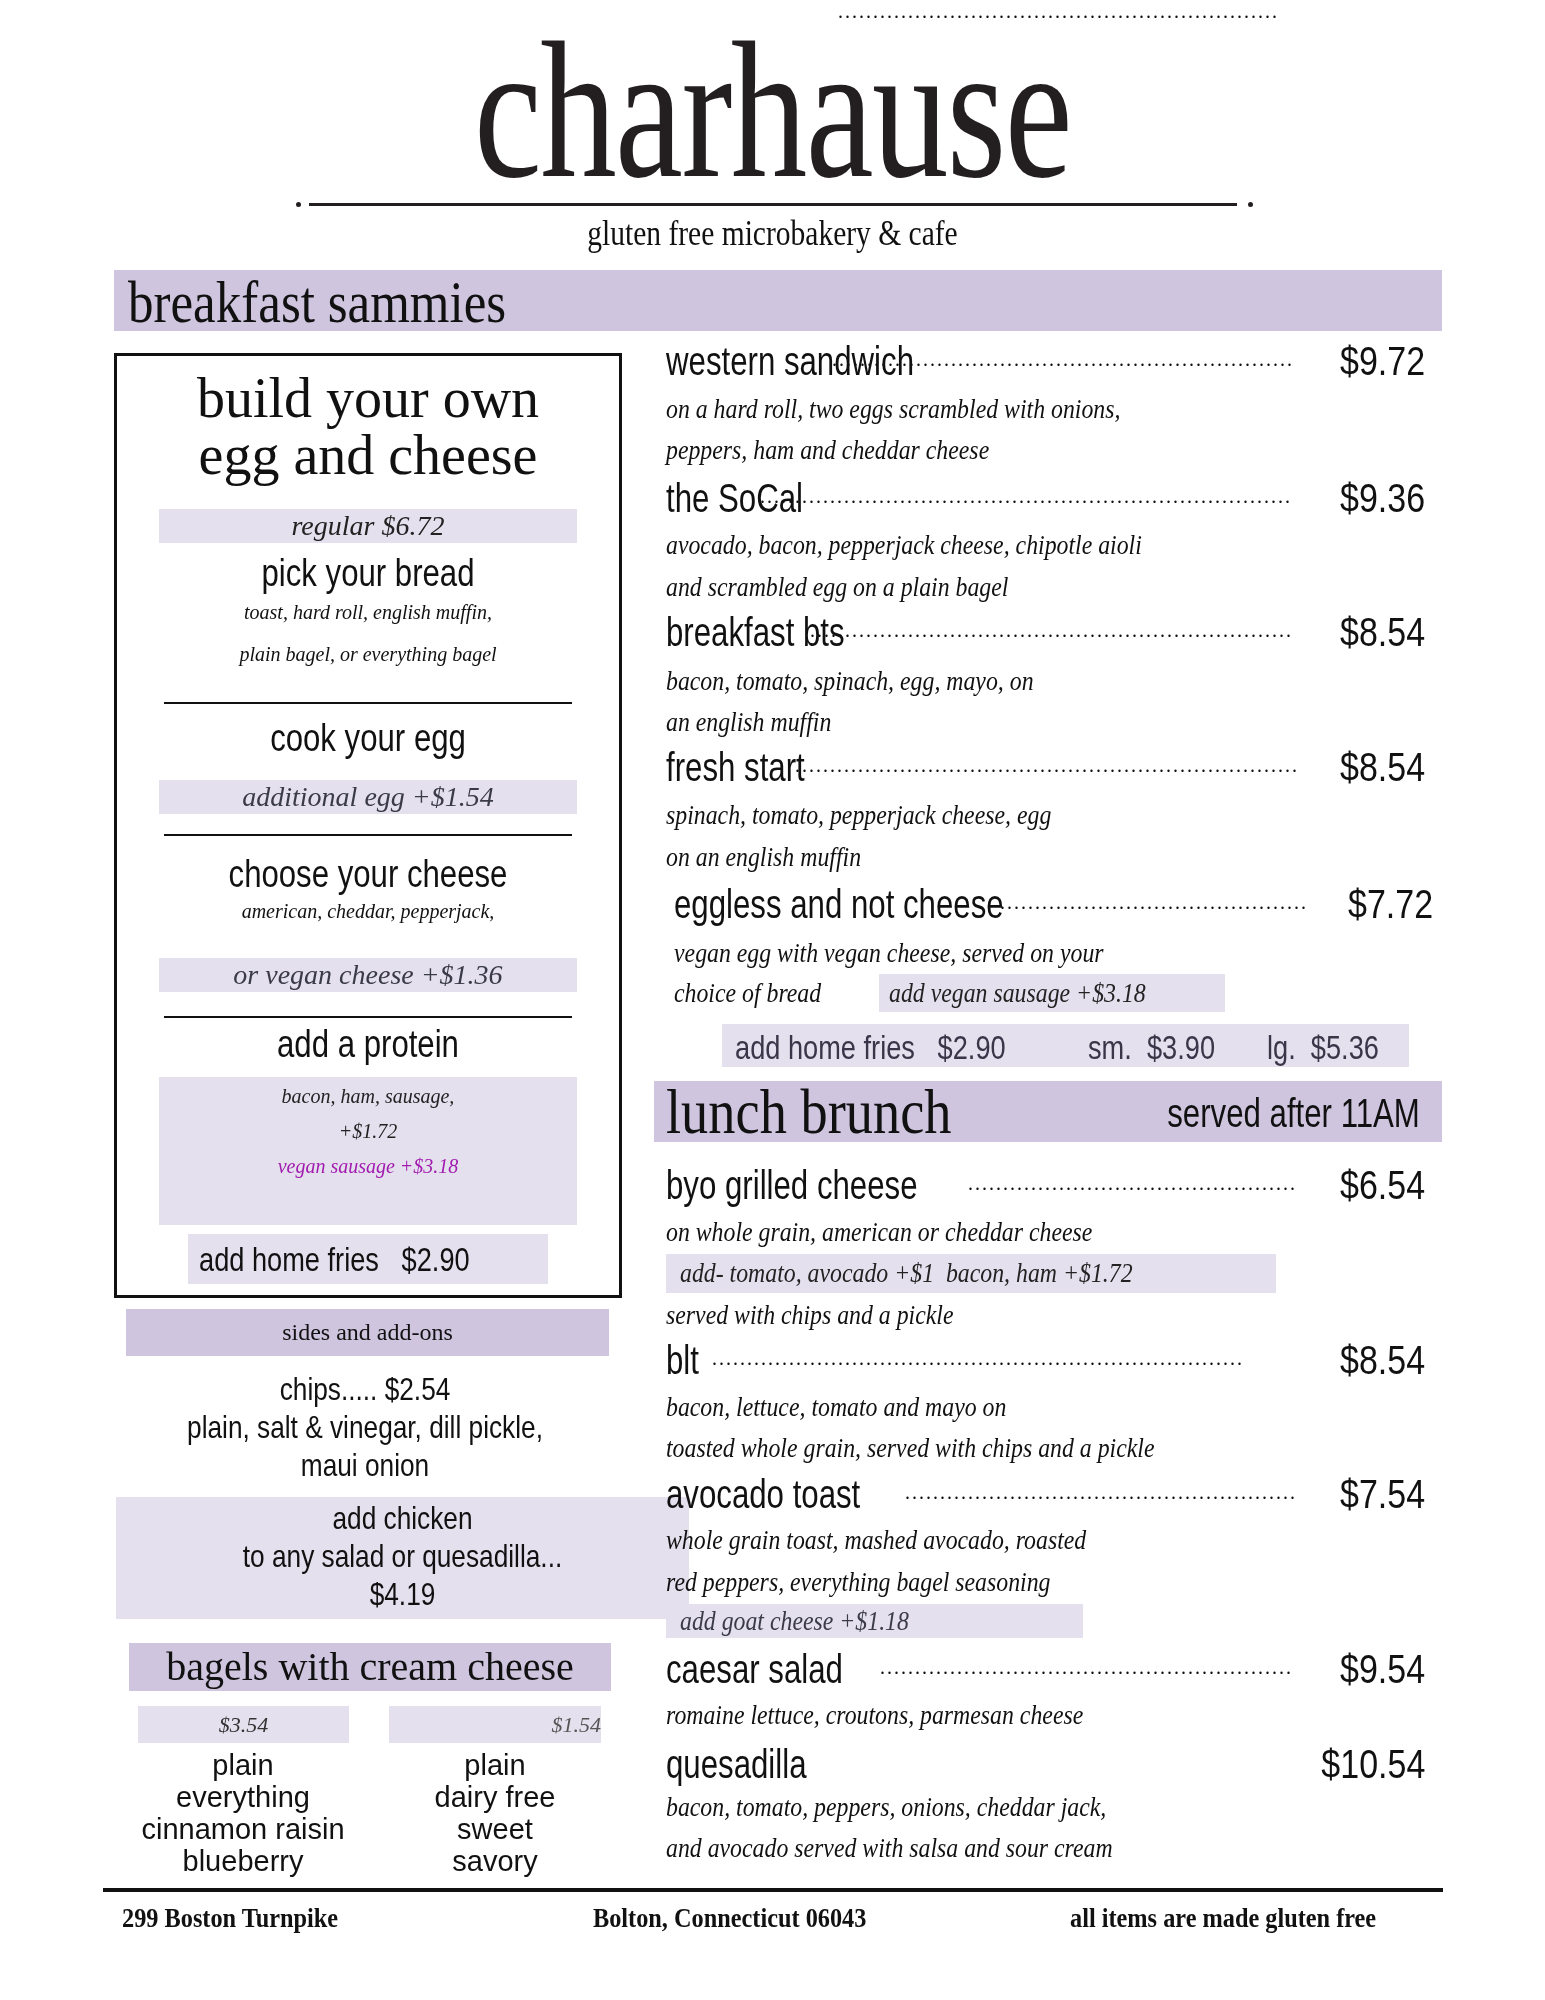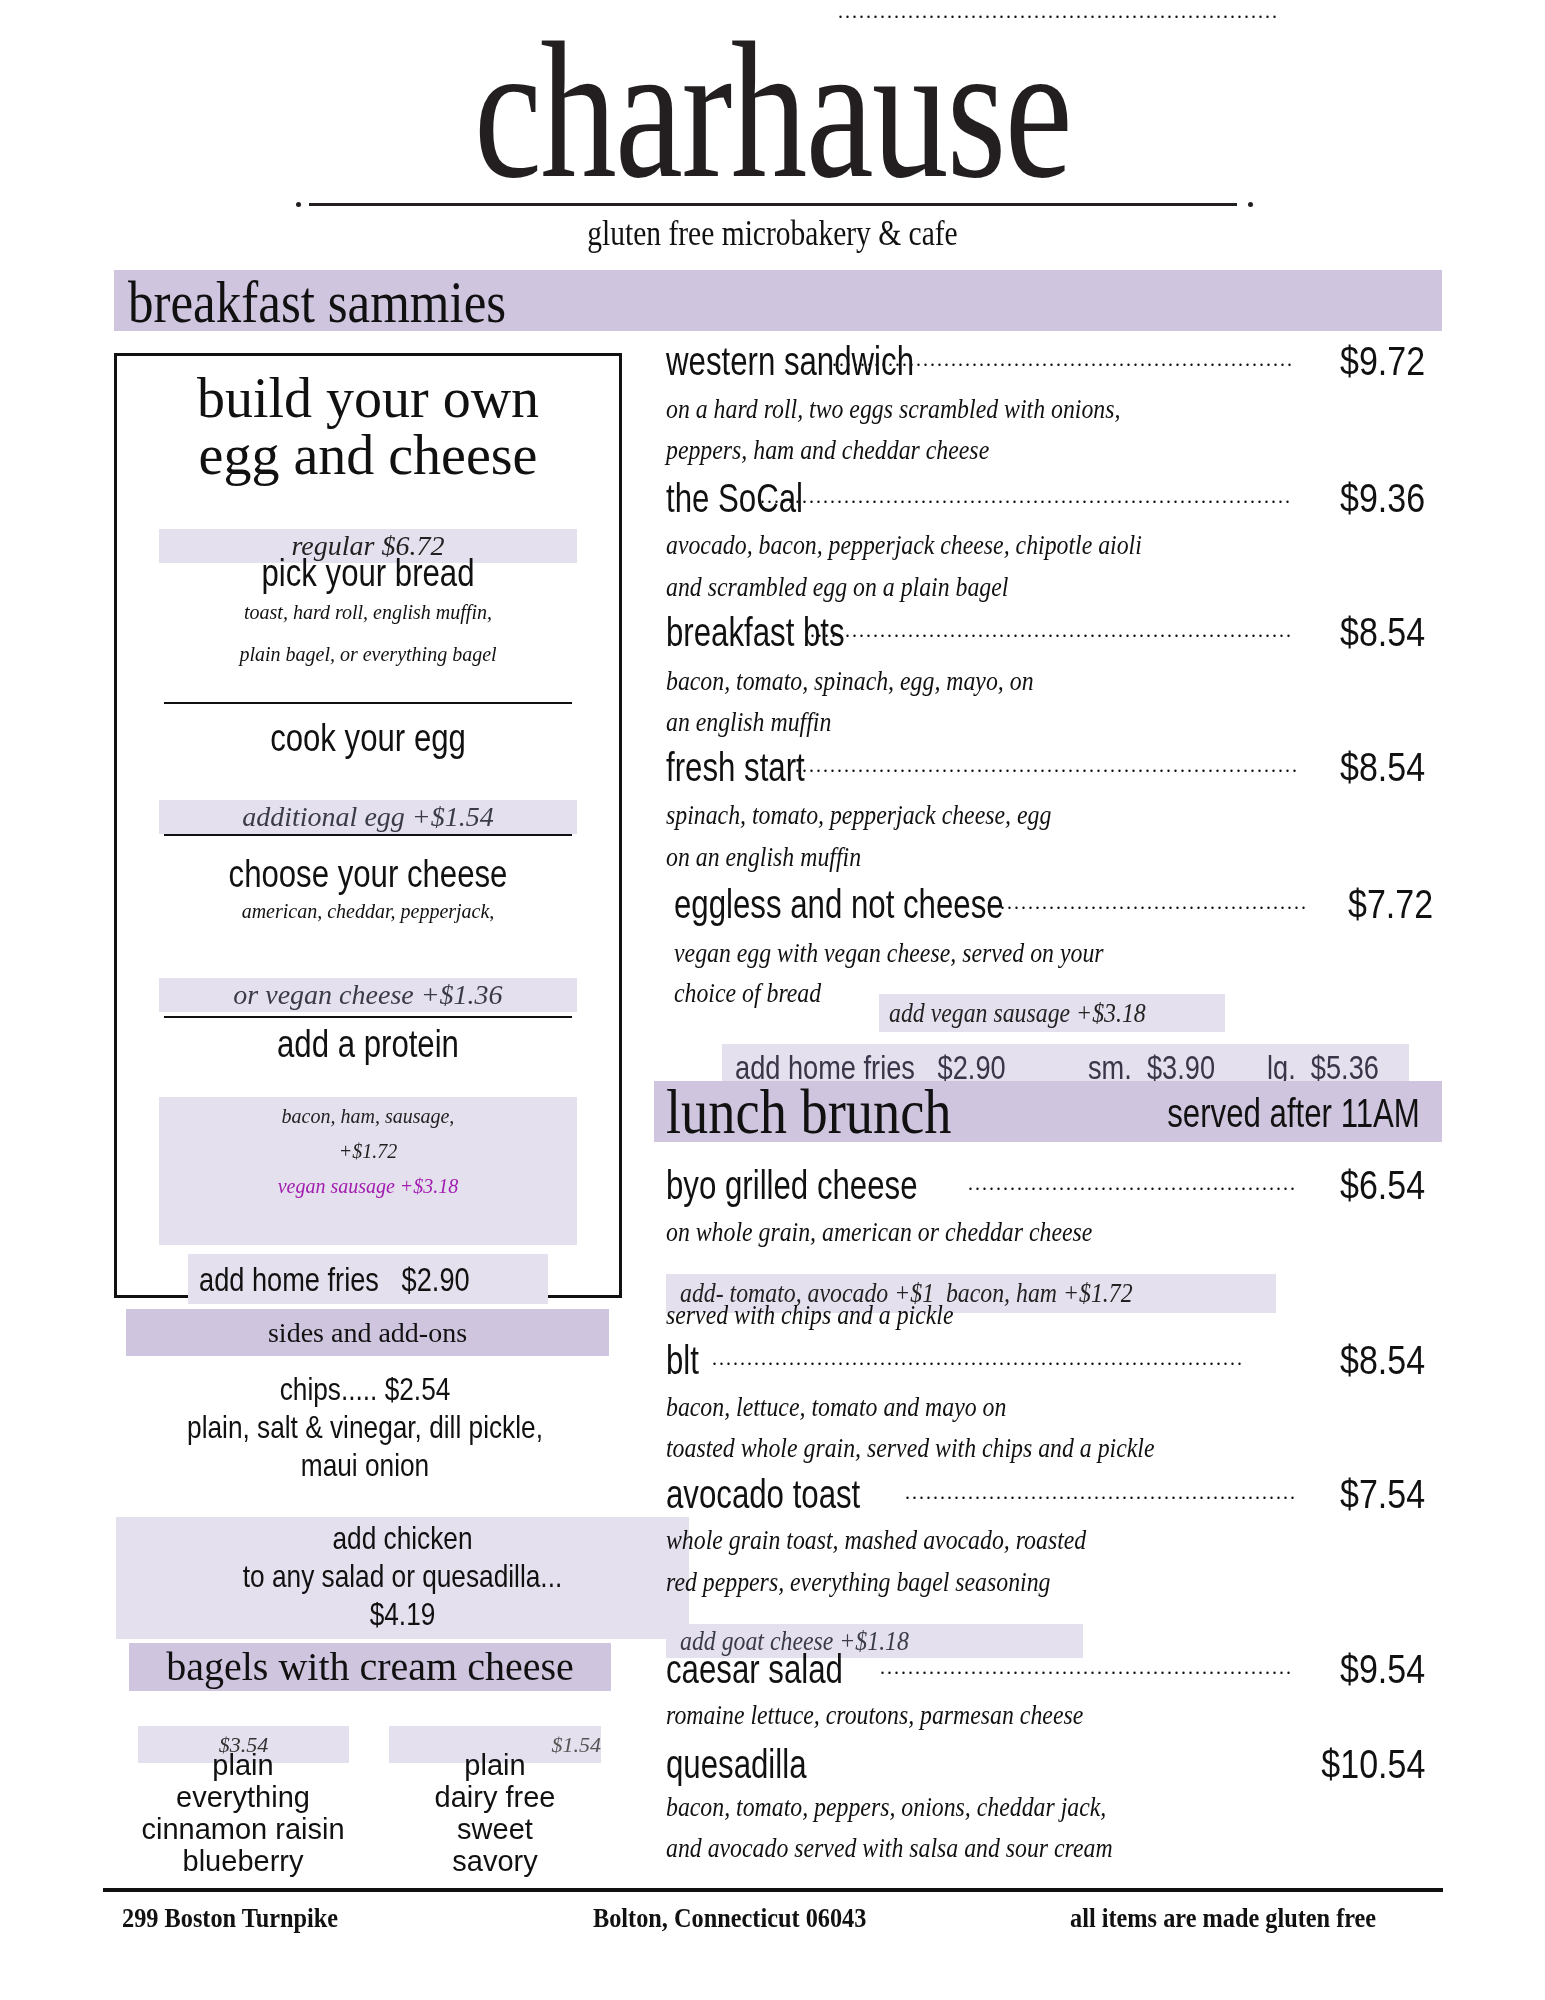--- a/index.html
+++ b/index.html
@@ -2,21 +2,21 @@
 <html><head>
 <meta charset="utf-8">
 <style>
   html, body { margin:0; padding:0; background:#ffffff; }
   body { width:1545px; height:2000px; position:relative; overflow:hidden; color:#111; font-family:"Liberation Serif", serif; }
   .abs { position:absolute; }
   .serif { font-family:"Liberation Serif", serif; }
   .sans { font-family:"Liberation Sans", sans-serif; }
   .ital { font-style:italic; font-family:"Liberation Serif", serif; }
   .bar { background:#cfc5df; }
-  .pill { background:#e4e0ee;margin-top:20px; }
+  .pill { background:#e4e0ee; }
   .center { text-align:center; }
 
   #brand { left:0; width:1545px; top:10px; text-align:center; font-size:196px; line-height:200px; letter-spacing:-2px; color:#231f20; transform:scaleX(0.78); transform-origin:center; }
   #brand-rule { left:309px; width:928px; top:203px; height:3px; background:#231f20; }
   .dot { width:5px; height:5px; border-radius:50%; background:#231f20; top:202px; }
   #tagline { left:0; width:1545px; top:212px; text-align:center; font-size:36px; transform:scaleX(0.82); transform-origin:center; }
 
   .section-title { font-size:60px; line-height:60px; transform:scaleX(0.85); transform-origin:left center; white-space:nowrap; }
 
   #byo-box { left:114px; top:353px; width:502px; height:939px; border:3px solid #111; }
@@ -86,21 +86,21 @@
 <div class="abs pill center" style="left:159px; top:1077px; width:418px; height:146px; padding-top:2px;">
   <div class="desc-c" style="line-height:35px; color:#222;">bacon, ham, sausage,</div>
   <div class="desc-c" style="line-height:35px; color:#222;">+$1.72</div>
   <div class="desc-c" style="line-height:35px; color:#a21caf;">vegan sausage +$3.18</div>
 </div>
 <div class="abs pill" style="left:188px; top:1234px; width:360px; height:50px;">
   <div class="sans" style="position:absolute; left:11px; top:6px; font-size:34px; white-space:pre; transform:scaleX(0.8); transform-origin:left center;">add home fries   $2.90</div>
 </div>
 
 <div class="abs bar center" style="left:126px; top:1309px; width:483px; height:47px;">
-  <span class="serif" style="font-size:28px; line-height:47px;">sides and add-ons</span>
+  <span class="serif" style="font-size:24px; line-height:47px;">sides and add-ons</span>
 </div>
 <div class="abs center" style="left:100px; width:530px; top:1370px;">
   <div class="left-sans">chips..... $2.54</div>
   <div class="left-sans">plain, salt &amp; vinegar, dill pickle,</div>
   <div class="left-sans">maui onion</div>
 </div>
 <div class="abs pill center" style="left:116px; top:1497px; width:573px; height:120px; padding-top:2px;">
   <div class="left-sans">add chicken</div>
   <div class="left-sans">to any salad or quesadilla...</div>
   <div class="left-sans">$4.19</div>

